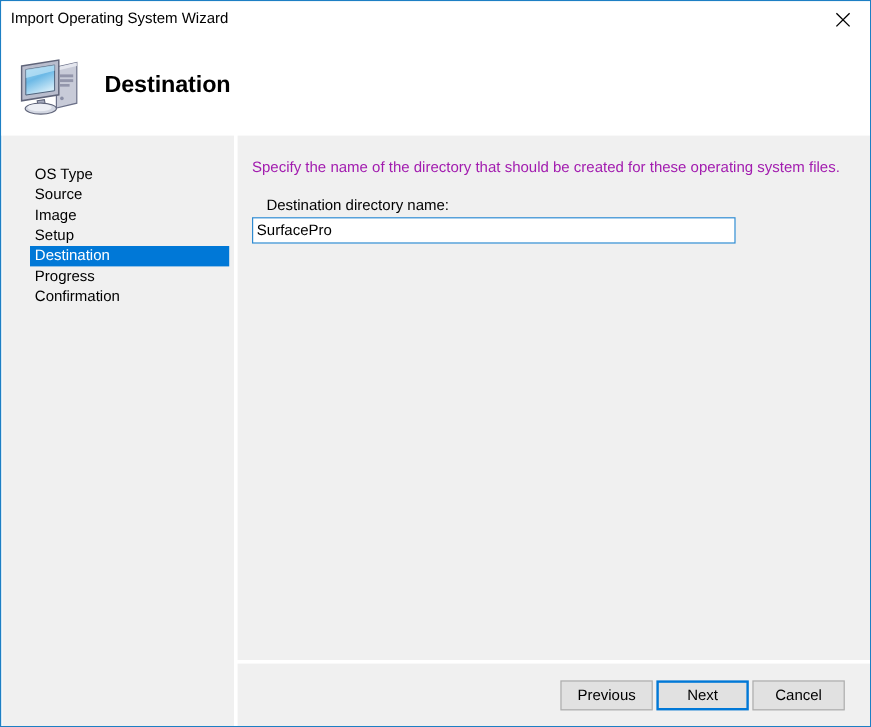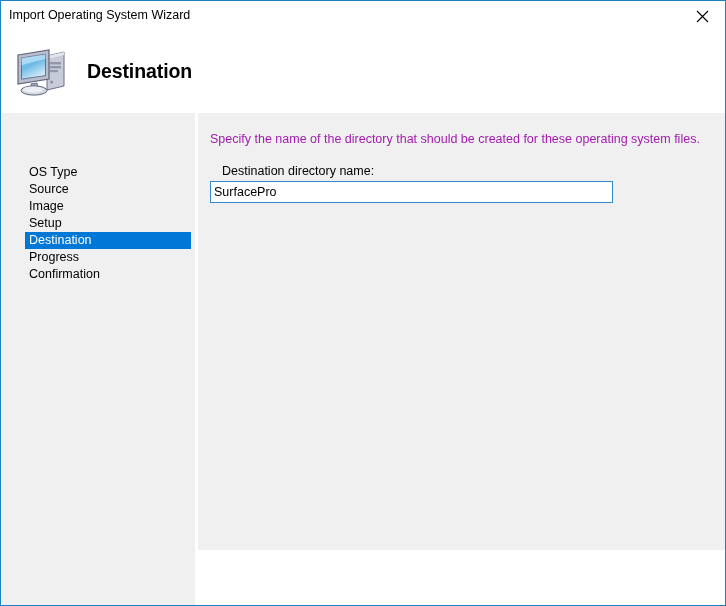--- a/index.html
+++ b/index.html
@@ -85,21 +85,20 @@
     top: 112px;
     width: 193px;
     height: 492px;
     background: #f0f0f0;
   }
   .sidebar-list {
     position: absolute;
     left: 0;
     top: 24px;
     width: 166px;
-    margin-top: 27px;
   }
   .sidebar-item {
     position: relative;
     height: 17px;
     line-height: 17px;
     padding-left: 27px;
     font-size: 12.5px;
     color: #000000;
     white-space: nowrap;
     cursor: default;
@@ -266,14 +265,19 @@
   <div class="divider-v"></div>
 
   <div class="content">
     <div class="content-desc">Specify the name of the directory that should be created for these operating system files.</div>
     <div class="field-label">Destination directory name:</div>
     <input class="text-input" type="text" autofocus="" value="SurfacePro" style="">
   </div>
 
   <div class="divider-h"></div>
 
+  <div class="footer">
+    <button class="btn btn-previous">Previous</button>
+    <button class="btn btn-next">Next</button>
+    <button class="btn btn-cancel">Cancel</button>
+  </div>
 
 </div>
 
 </body></html>

